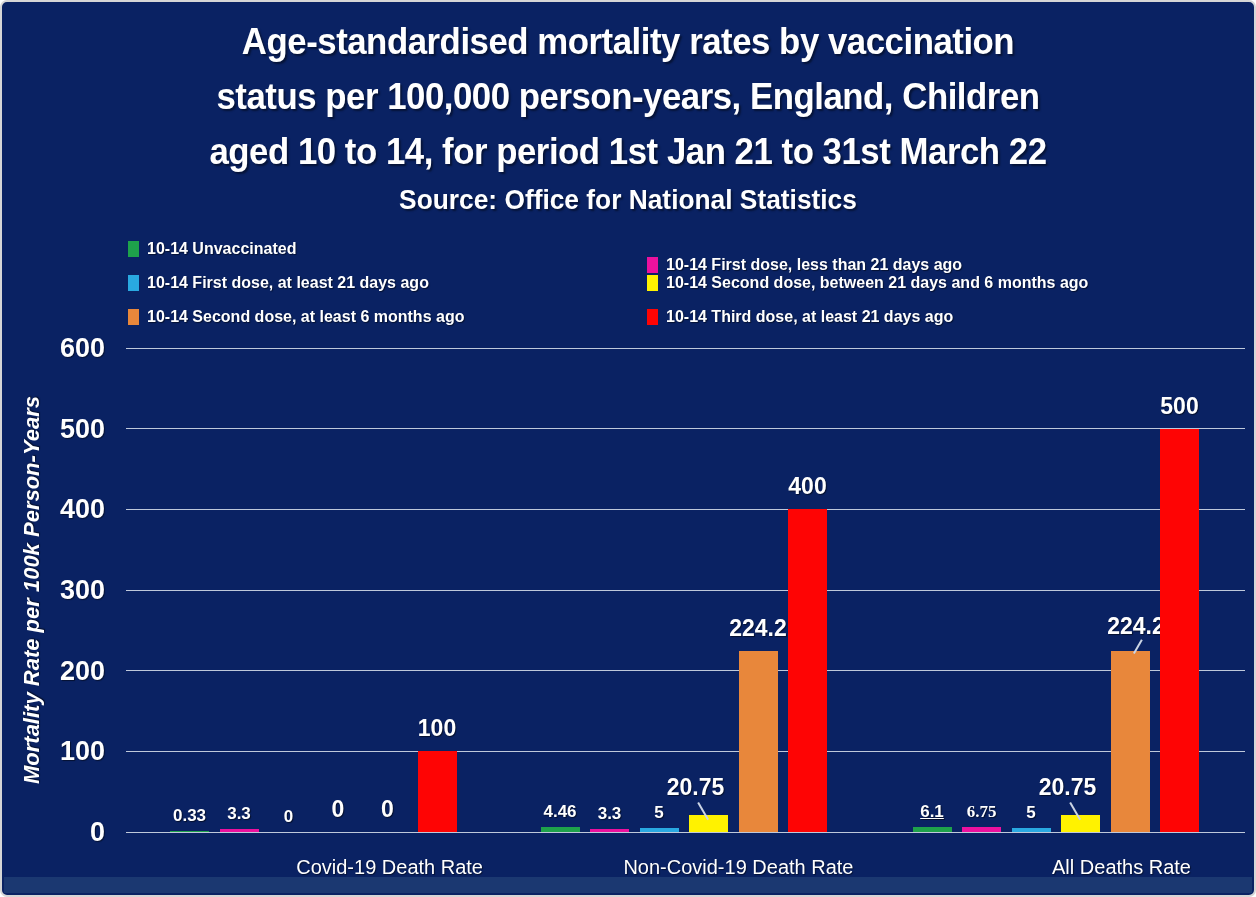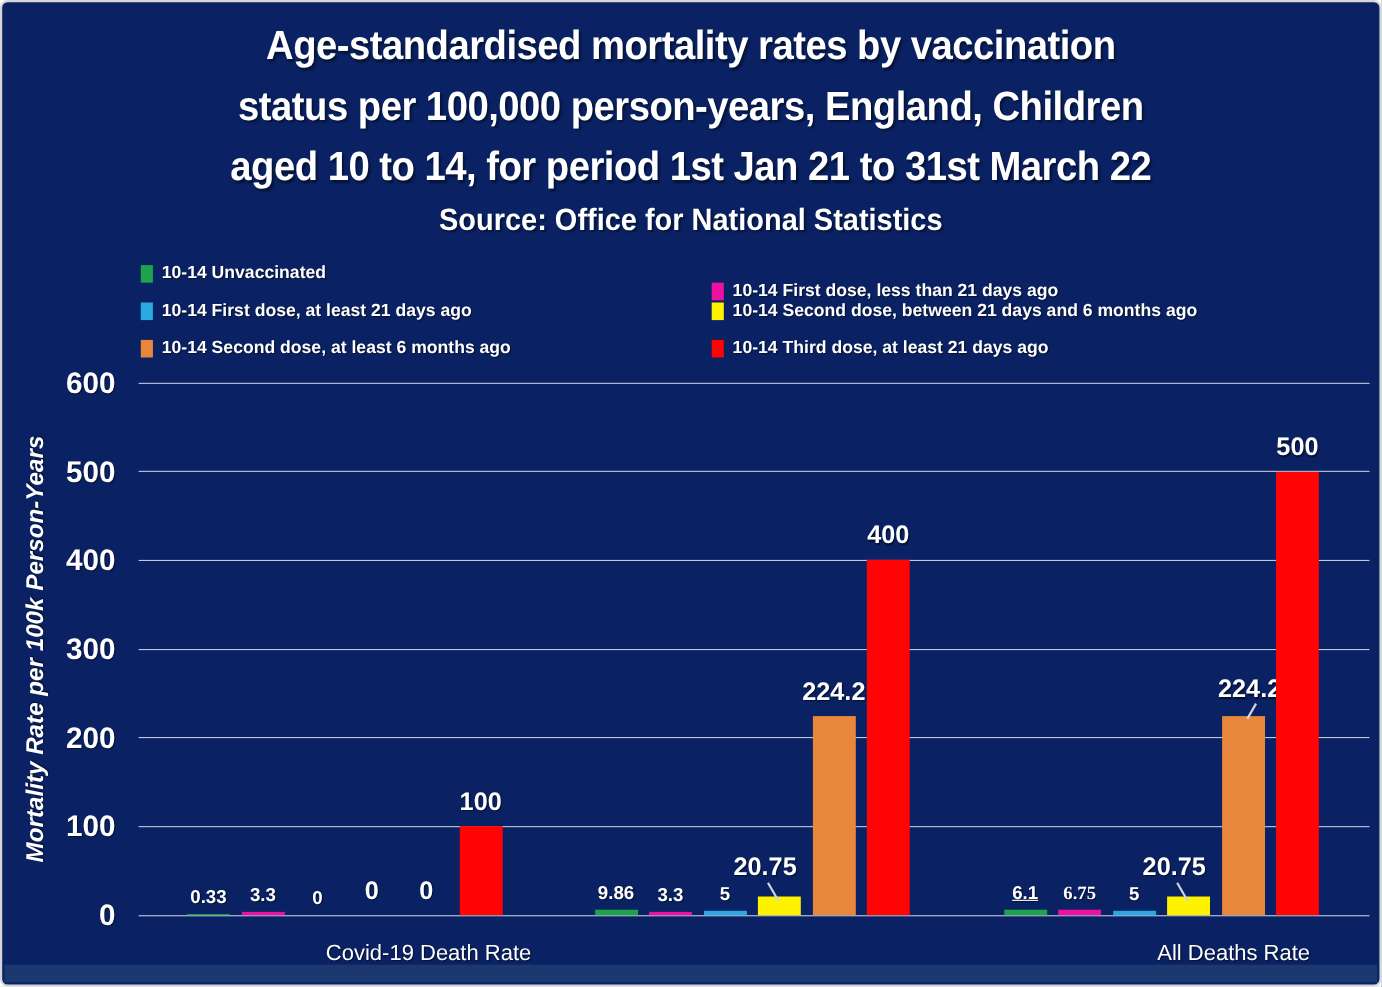--- a/index.html
+++ b/index.html
@@ -133,21 +133,21 @@
       <div class="ytick" style="left: 25px; top: 571px;">300</div>
       <div class="gridline" style="left: 124px; width: 1119px; top: 506.833px;"></div>
       <div class="ytick" style="left: 25px; top: 490.333px;">400</div>
       <div class="gridline" style="left: 124px; width: 1119px; top: 426.167px;"></div>
       <div class="ytick" style="left: 25px; top: 409.667px;">500</div>
       <div class="gridline" style="left: 124px; width: 1119px; top: 345.5px;"></div>
       <div class="ytick" style="left: 25px; top: 329px;">600</div>
       <div class="bar" style="left: 168px; top: 828.5px; width: 39px; height: 1.5px; background: rgb(30, 162, 75);"></div>
       <div class="vlabel sm" style="left: 127.5px; top: 802.5px;">0.33</div>
       <div class="bar" style="left: 538.5px; top: 825.346px; width: 39px; height: 4.65447px; background: rgb(30, 162, 75);"></div>
-      <div class="vlabel sm" style="left: 498px; top: 799.346px;">9.86</div>
+      <div class="vlabel sm" style="left: 498px; top: 799.346px;">4.46</div>
       <div class="bar" style="left: 910.5px; top: 825.079px; width: 39px; height: 4.92067px; background: rgb(30, 162, 75);"></div>
       <div class="vlabel sm" style="left: 870px; top: 799.079px; text-decoration: underline;">6.1</div>
       <div class="bar" style="left: 217.5px; top: 827.338px; width: 39px; height: 2.662px; background: rgb(236, 17, 158);"></div>
       <div class="vlabel sm" style="left: 177px; top: 801.338px;">3.3</div>
       <div class="bar" style="left: 588px; top: 827.338px; width: 39px; height: 2.662px; background: rgb(236, 17, 158);"></div>
       <div class="vlabel sm" style="left: 547.5px; top: 801.338px;">3.3</div>
       <div class="bar" style="left: 960px; top: 824.555px; width: 39px; height: 5.445px; background: rgb(236, 17, 158);"></div>
       <div class="vlabel sm" style="left: 919.5px; top: 798.555px; font-family: Liberation Serif, serif;">6.75</div>
       <div class="vlabel sm" style="left: 226.5px; top: 804px;">0</div>
       <div class="bar" style="left: 637.5px; top: 825.967px; width: 39px; height: 4.03333px; background: rgb(41, 169, 225);"></div>
@@ -167,17 +167,18 @@
       <div class="bar" style="left: 1108.5px; top: 649.145px; width: 39px; height: 180.855px; background: rgb(232, 135, 59);"></div>
       <div class="vlabel big" style="left: 1074px; top: 609.145px;">224.2</div>
       <div class="leader" style="left: 1131px; top: 651.145px; width: 16px; transform: rotate(-60deg);"></div>
       <div class="bar" style="left: 415.5px; top: 749.333px; width: 39px; height: 80.6667px; background: rgb(254, 4, 4);"></div>
       <div class="vlabel big" style="left: 375px; top: 711.333px;">100</div>
       <div class="bar" style="left: 786px; top: 507.333px; width: 39px; height: 322.667px; background: rgb(254, 4, 4);"></div>
       <div class="vlabel big" style="left: 745.5px; top: 469.333px;">400</div>
       <div class="bar" style="left: 1158px; top: 426.667px; width: 39px; height: 403.333px; background: rgb(254, 4, 4);"></div>
       <div class="vlabel big" style="left: 1117.5px; top: 388.667px;">500</div>
       <div class="cat-label" style="left: 141px; top: 851px;">Covid-19 Death Rate</div>
+      <div class="cat-label" style="left: 511.5px; top: 851px;">Non-Covid-19 Death Rate</div>
       <div class="cat-label" style="left: 849px; top: 851px;">All Deaths Rate</div>
     </div>
 
   <div id="bottom-strip"></div>
 </div>
 
 </body></html>

